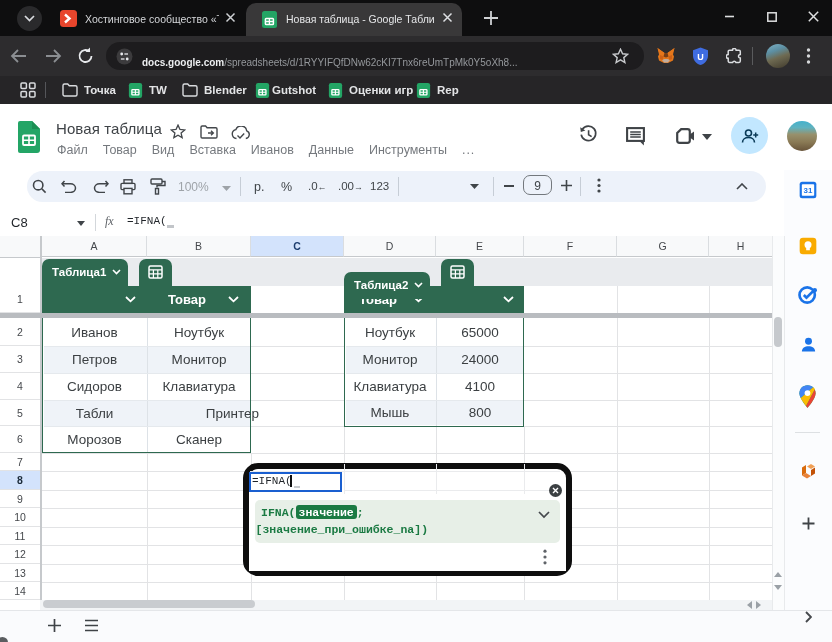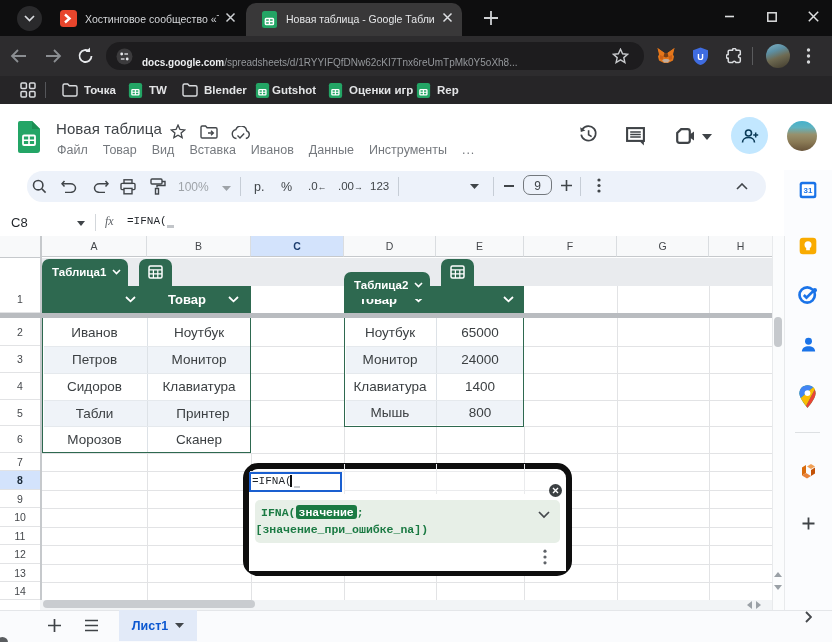--- a/index.html
+++ b/index.html
@@ -443,21 +443,21 @@
 <div class="abs trow" style="top:399.5px;height:26.5px;background:#eff3f8;"></div>
 <div class="abs trow band1" style="top:426px;height:25px;"></div>
 <div class="abs" style="left:146.5px;top:313px;width:1px;height:139px;background:#dde2e7;"></div>
 <div class="abs t1c" style="left:42px;top:324.5px;width:105px;">Иванов</div>
 <div class="abs t1c" style="left:147px;top:324.5px;width:104px;">Ноутбук</div>
 <div class="abs t1c" style="left:42px;top:351.5px;width:105px;">Петров</div>
 <div class="abs t1c" style="left:147px;top:351.5px;width:104px;">Монитор</div>
 <div class="abs t1c" style="left:42px;top:378.5px;width:105px;">Сидоров</div>
 <div class="abs t1c" style="left:147px;top:378.5px;width:104px;">Клавиатура</div>
 <div class="abs t1c" style="left:42px;top:405.5px;width:105px;">Табли</div>
-<div class="abs t1c" style="left:147px;top:405.5px;width:112px;">Принтер</div>
+<div class="abs t1c" style="left:147px;top:405.5px;width:112px;text-align:right;">Принтер</div>
 <div class="abs t1c" style="left:42px;top:432px;width:105px;">Морозов</div>
 <div class="abs t1c" style="left:147px;top:432px;width:104px;">Сканер</div>
 
 <div class="abs" style="left:344px;top:285.5px;width:180px;height:141px;border:1.5px solid #2e6950;box-sizing:border-box;background:#fff;"></div>
 <div class="abs" style="left:344px;top:285.5px;width:180px;height:27.5px;background:#2e6950;"></div>
 <div class="abs ghtx" style="left:344px;top:285.5px;width:92px;">Товар</div>
 <svg class="abs" style="left:413px;top:296px;" width="11" height="7" viewBox="0 0 11 7">
       <path d="M1 1l4.5 4.3L10 1" stroke="#fff" stroke-width="1.8" fill="none"></path>
     </svg>
 <svg class="abs" style="left:503px;top:296px;" width="11" height="7" viewBox="0 0 11 7">
@@ -466,21 +466,21 @@
 <div class="abs trow2 band1" style="top:318.5px;height:27px;"></div>
 <div class="abs trow2" style="top:345.5px;height:27px;background:#eff3f8;"></div>
 <div class="abs trow2 band1" style="top:372.5px;height:27px;"></div>
 <div class="abs trow2" style="top:399.5px;height:25px;background:#eff3f8;"></div>
 <div class="abs" style="left:435.5px;top:313px;width:1px;height:113px;background:#dde2e7;"></div>
 <div class="abs t2c" style="left:344px;top:324.5px;width:92px;">Ноутбук</div>
 <div class="abs t2c" style="left:436px;top:324.5px;width:88px;">65000</div>
 <div class="abs t2c" style="left:344px;top:351.5px;width:92px;">Монитор</div>
 <div class="abs t2c" style="left:436px;top:351.5px;width:88px;">24000</div>
 <div class="abs t2c" style="left:344px;top:378.5px;width:92px;">Клавиатура</div>
-<div class="abs t2c" style="left:436px;top:378.5px;width:88px;">1400</div>
+<div class="abs t2c" style="left:436px;top:378.5px;width:88px;">4100</div>
 <div class="abs t2c" style="left:344px;top:404.5px;width:92px;">Мышь</div>
 <div class="abs t2c" style="left:436px;top:404.5px;width:88px;">800</div>
 <div class="abs" style="left:43.5px;top:345.5px;width:206px;height:1px;background:#e5e9ed;"></div>
 <div class="abs" style="left:43.5px;top:372.5px;width:206px;height:1px;background:#e5e9ed;"></div>
 <div class="abs" style="left:43.5px;top:399.5px;width:206px;height:1px;background:#e5e9ed;"></div>
 <div class="abs" style="left:43.5px;top:426px;width:206px;height:1px;background:#e5e9ed;"></div>
 <div class="abs" style="left:345.5px;top:345.5px;width:177px;height:1px;background:#e5e9ed;"></div>
 <div class="abs" style="left:345.5px;top:372.5px;width:177px;height:1px;background:#e5e9ed;"></div>
 <div class="abs" style="left:345.5px;top:399.5px;width:177px;height:1px;background:#e5e9ed;"></div>
 
@@ -585,26 +585,20 @@
 <div class="abs" style="left:47px;top:618px;">
       <svg width="15" height="15" viewBox="0 0 15 15">
         <path d="M7.5 1v13M1 7.5h13" stroke="#3f4347" stroke-width="1.7"></path>
       </svg>
     </div>
 <div class="abs" style="left:84px;top:619px;">
       <svg width="15" height="13" viewBox="0 0 15 13">
         <path d="M1 1.5h13M1 6.5h13M1 11.5h13" stroke="#3f4347" stroke-width="1.7"></path>
       </svg>
     </div>
-<div class="abs flex" style="left:119px;top:610px;width:78px;height:31px;background:#e2eaf8;justify-content:center;gap:7px;">
-  <span style="font-size:12.5px;font-weight:700;color:#0b57d0;">Лист1</span>
-  <svg width="9" height="5" viewBox="0 0 9 5">
-        <path d="M0 0h9L4.5 5z" fill="#41464b"></path>
-      </svg>
-</div>
 <div class="abs" style="left:805px;top:611px;">
       <svg width="7" height="12" viewBox="0 0 7 12">
         <path d="M1 1l5 5-5 5" fill="none" stroke="#45484c" stroke-width="1.9"></path>
       </svg>
     </div>
 <div class="abs" style="left:-3px;top:637px;width:11px;height:11px;border-radius:50%;background:#5a5d60;"></div>
 
 <div class="abs" style="left:243px;top:463px;width:317px;height:101px;background:#fff;border:6px solid #0e0e0e;border-radius:15px;"></div>
 
 <div class="abs" style="left:250px;top:470.5px;width:310px;height:1px;background:#eaebed;"></div>

